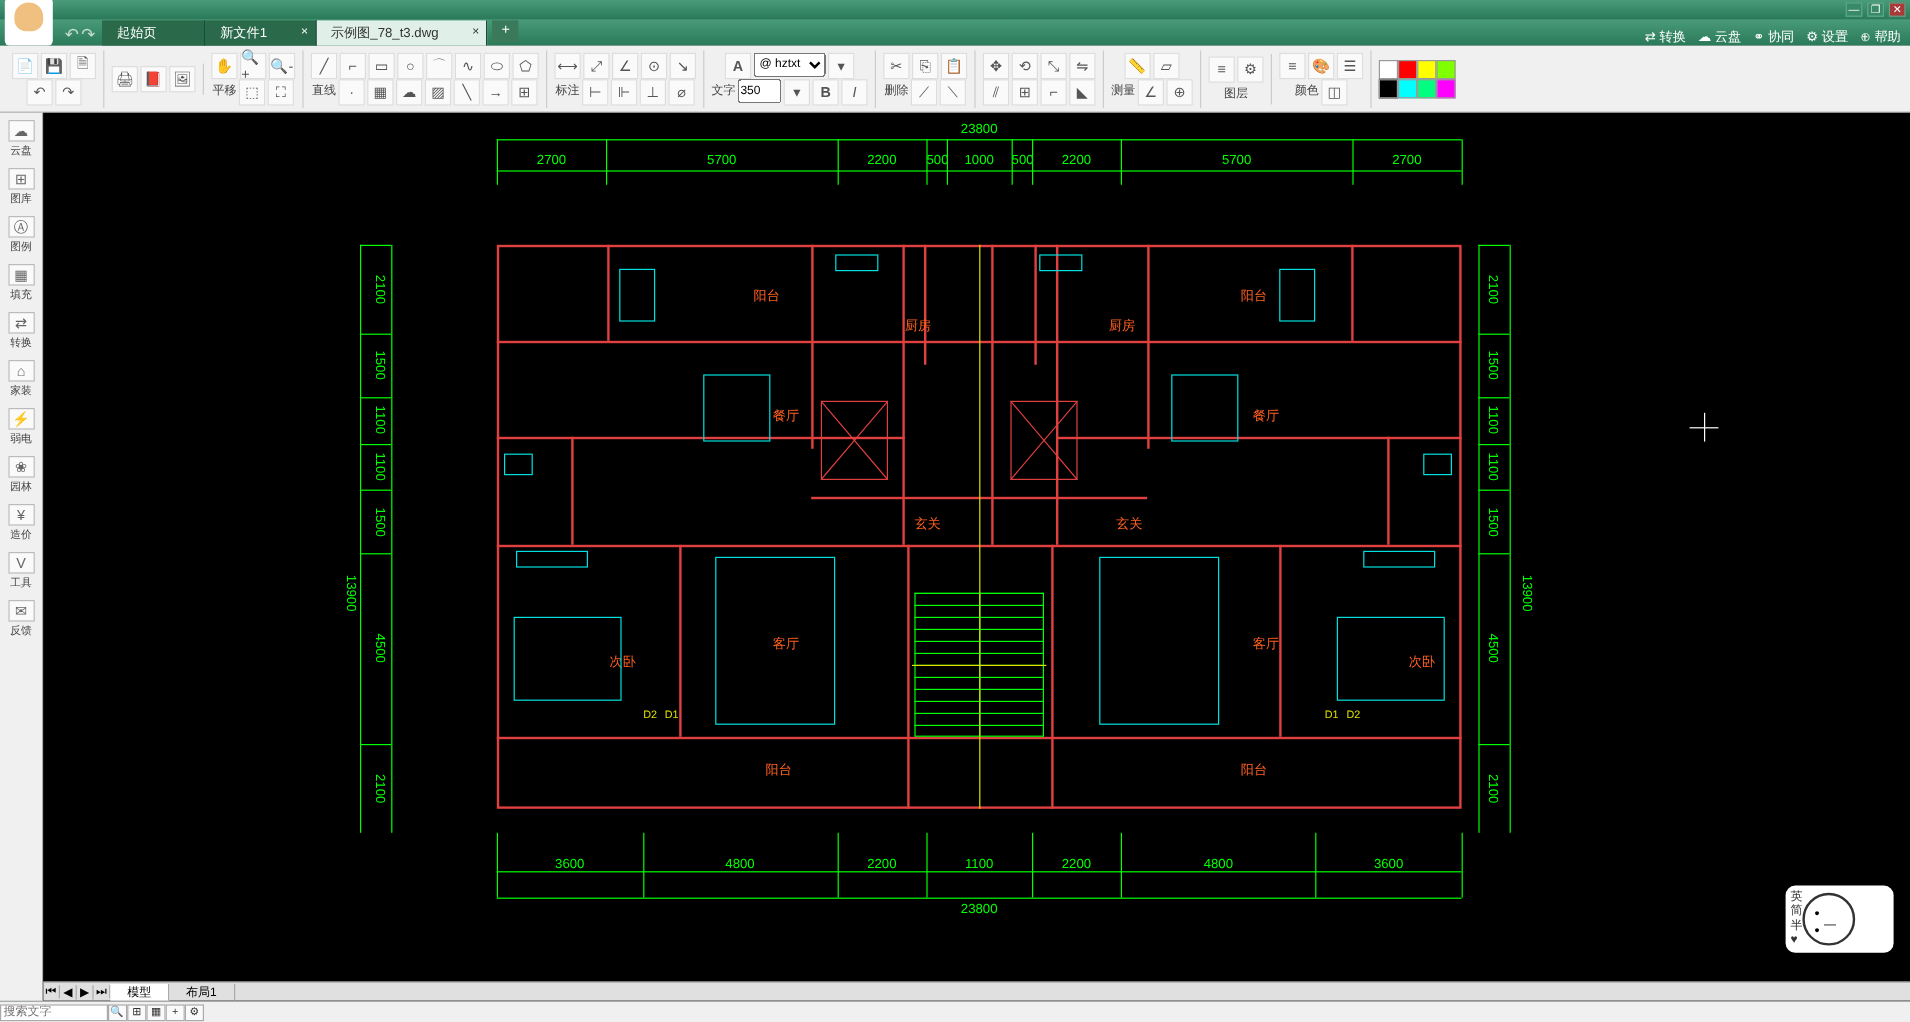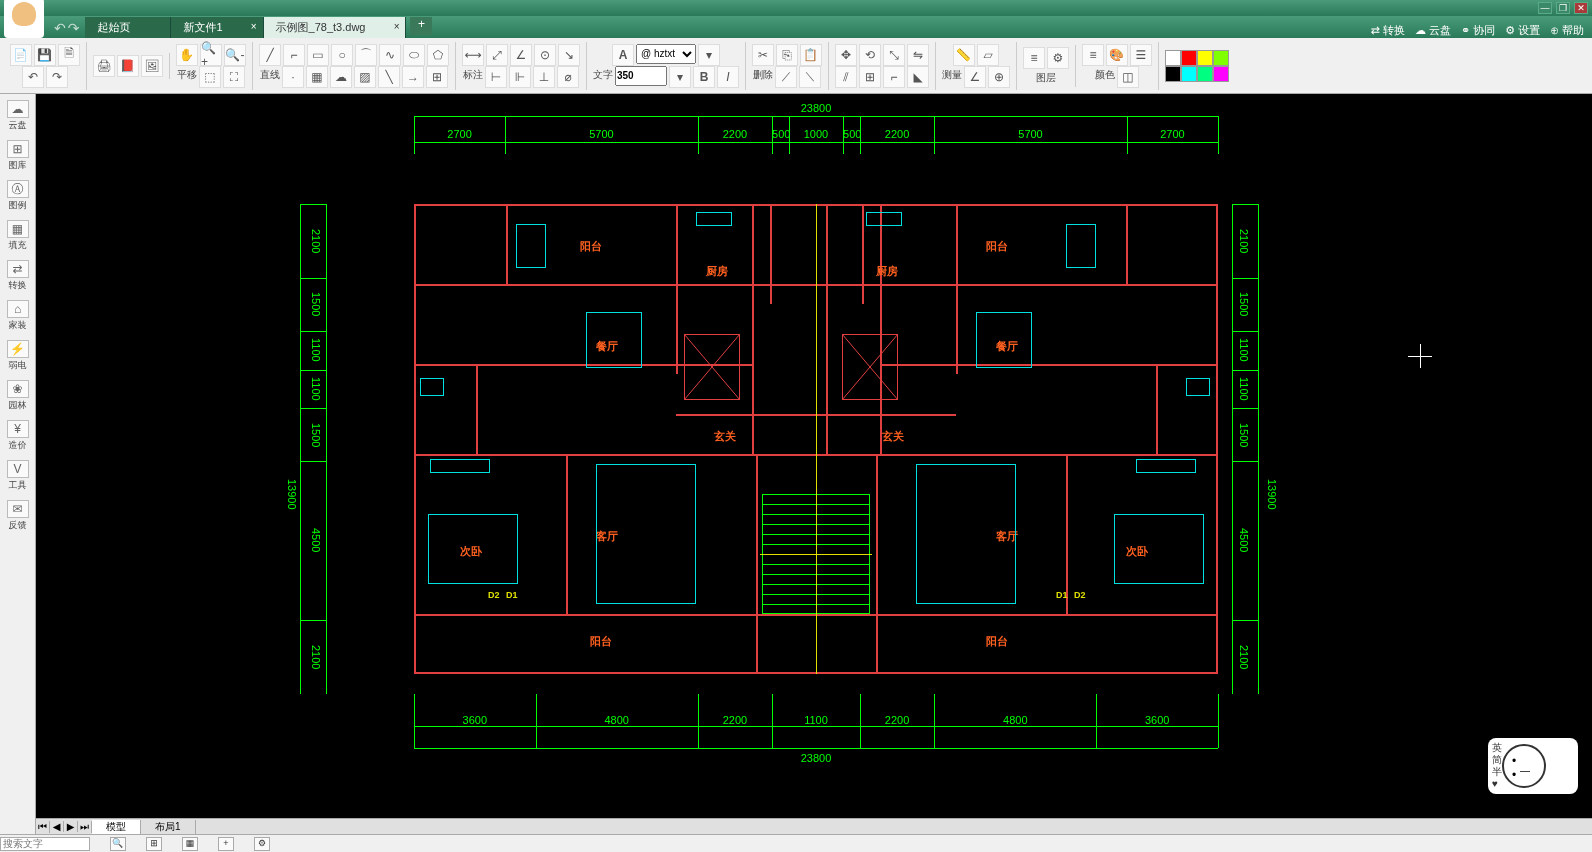--- a/index.html
+++ b/index.html
@@ -24,21 +24,21 @@
   .top-menu { display: flex; gap: 10px; padding: 0 8px; color: #fff; font-size: 11px; align-items: center; }
   .top-menu span { cursor: pointer; }
   
   
   .toolbar { height: 56px; background: #f0f0f0; border-bottom: 1px solid #aaa; display: flex; align-items: center; padding: 0 4px; }
   .tool-group { display: flex; flex-direction: column; align-items: center; padding: 2px 6px; border-right: 1px solid #ccc; }
   .tool-row { display: flex; gap: 2px; }
   .tool-btn { width: 22px; height: 22px; background: #fafafa; border: 1px solid #ddd; display: flex; align-items: center; justify-content: center; cursor: pointer; font-size: 12px; color: #555; }
   .tool-label { font-size: 10px; color: #444; margin-top: 2px; }
   .font-select { height: 20px; font-size: 10px; width: 60px; }
-  .size-input { width: 52px; height: 20px; font-size: 10px; font-weight: bold; }
+  .size-input { width: 36px; height: 20px; font-size: 10px; }
   .color-swatches { display: flex; flex-wrap: wrap; width: 66px; }
   .swatch { width: 16px; height: 16px; border: 1px solid #999; cursor: pointer; }
   
   
   .main { display: flex; height: 740px; }
   
   
   .side-panel { width: 36px; background: #f0f0f0; border-right: 1px solid #aaa; display: flex; flex-direction: column; align-items: center; padding-top: 4px; gap: 4px; }
   .side-item { width: 32px; display: flex; flex-direction: column; align-items: center; cursor: pointer; padding: 2px 0; }
   .side-icon { width: 22px; height: 18px; border: 1px solid #bbb; background: #fafafa; font-size: 12px; color: #666; display: flex; align-items: center; justify-content: center; }
@@ -50,21 +50,21 @@
   .crosshair { position: absolute; color: #fff; font-size: 20px; right: 180px; top: 250px; pointer-events: none; }
   .crosshair::before { content: ""; position: absolute; width: 24px; height: 1px; background: #fff; top: 12px; left: -4px; }
   .crosshair::after { content: ""; position: absolute; height: 24px; width: 1px; background: #fff; top: 0; left: 8px; }
   
   
   .dim-line { position: absolute; background: #0f0; font-size: 10px; }
   .dim-text { position: absolute; color: #0f0; font-size: 11px; text-align: center; }
   .dim-v-text { writing-mode: vertical-rl; }
   .dim-tick { position: absolute; width: 1px; background: #0f0; }
   .wall { position: absolute; border: 1px solid #e04040; }
-  .room-label { position: absolute; color: #ff6020; font-size: 11px; font-weight: bold; }
+  .room-label { position: absolute; color: #ff6020; font-size: 11px; font-weight: normal; margin-left: 48px; }
   .fixture { position: absolute; border: 1px solid #00e0e0; }
   .furniture { position: absolute; border: 1px solid #00e0e0; }
   .y-line { position: absolute; background: #e0e000; }
   
   
   .layout-tabs { position: absolute; bottom: 0; left: 0; right: 0; height: 16px; background: #e0e0e0; display: flex; align-items: center; font-size: 10px; border-top: 1px solid #aaa; }
   .layout-tab-nav { width: 14px; text-align: center; cursor: pointer; border-right: 1px solid #aaa; }
   .layout-tab { padding: 0 14px; cursor: pointer; border-right: 1px solid #aaa; }
   .layout-tab.active { background: #fff; }
   
@@ -74,21 +74,21 @@
   .float-face { width: 44px; height: 44px; border: 2px solid #333; border-radius: 50%; position: relative; }
   .float-face::before { content: "• •"; position: absolute; top: 8px; left: 8px; letter-spacing: 8px; font-size: 12px; }
   .float-face::after { content: "—"; position: absolute; bottom: 10px; left: 16px; font-size: 10px; }
 
   
   .status-bar { height: 18px; background: #f0f0f0; border-top: 1px solid #aaa; display: flex; align-items: center; font-size: 10px; color: #333; }
   .status-left { display: flex; align-items: center; gap: 8px; padding-left: 4px; flex: 1; }
   .status-logo { width: 14px; height: 14px; background: linear-gradient(135deg, #ff6020, #e04000); }
   .cmd-input { height: 14px; width: 200px; font-size: 10px; border: 1px solid #aaa; padding: 0 2px; background: #fff; }
   .btn-ok { background: #e8e8e8; border: 1px solid #aaa; padding: 0 10px; height: 14px; font-size: 10px; cursor: pointer; }
-  .status-right { display: flex; align-items: center; gap: 20px; padding-right: 4px; justify-content: flex-end; }
+  .status-right { display: flex; align-items: center; gap: 0; padding-right: 4px; justify-content: flex-end; }
   .search-input { width: 90px; height: 14px; font-size: 10px; border: 1px solid #aaa; padding: 0 2px; color: #999; }
   .status-icon { width: 16px; height: 14px; border: 1px solid #aaa; background: #fafafa; text-align: center; font-size: 9px; cursor: pointer; }
 </style>
 </head>
 <body>
 
 <div class="title-bar">
   <div class="title-btn">—</div>
   <div class="title-btn">❐</div>
   <div class="title-btn close">✕</div>

